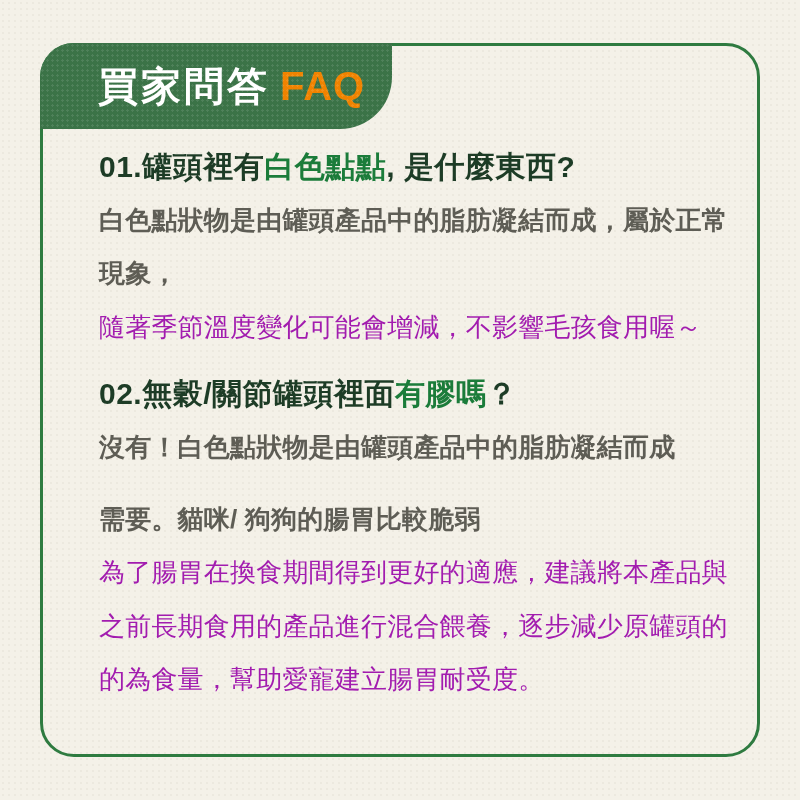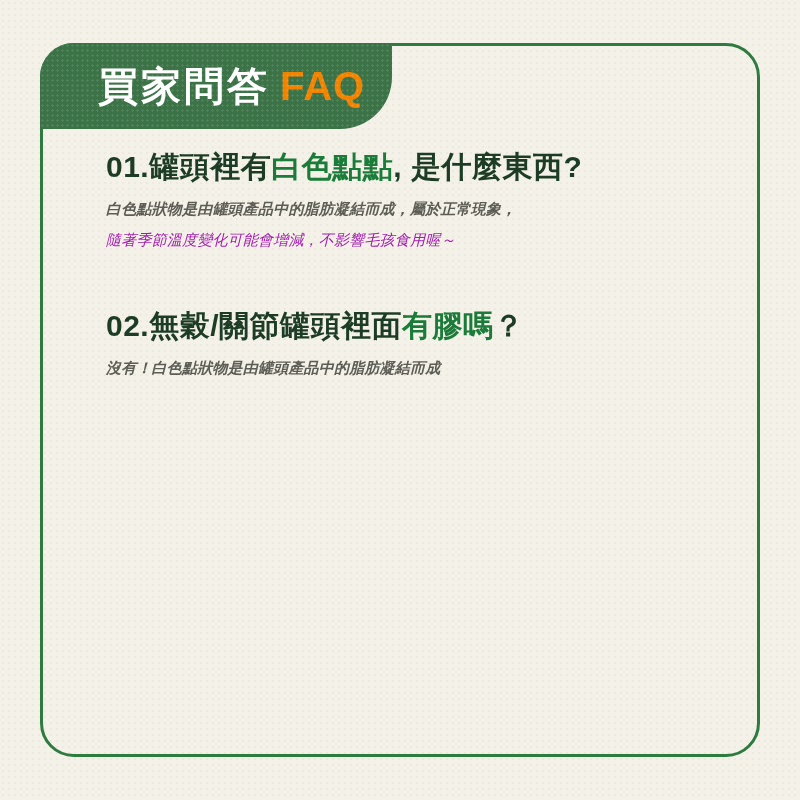--- a/index.html
+++ b/index.html
@@ -56,40 +56,39 @@
   .header .accent{
     color:#f08300;
     font-size:40px;
     font-weight:700;
     margin-left:10px;
     letter-spacing:1px;
     line-height:1;
   }
   .content{
     position:absolute;
-    left:106px;top:146px;
+    left:99px;top:146px;
     width:652px;
     z-index:1;
   }
-  .faq-item + .faq-item{ margin-top:49px; }
+  .faq-item + .faq-item{ margin-top:19px; }
   .question{
     margin:0;
     font-size:30px;
     font-weight:700;
     line-height:1.4;
     color:#1d3c26;
     letter-spacing:0.5px;
   }
   .question .hl{ color:#1b7c3a; }
   .answer{
     margin:6px 0 0 0;
-    font-size:15px;
+    font-size:26px;
     line-height:2.05;
     letter-spacing:0.2px;
-    font-style:italic;
   }
   .answer .lead{
     display:block;
     font-weight:700;
     color:#5e5d55;
   }
   .answer .body{
     display:block;
     font-weight:500;
     color:#a21caf;
@@ -117,16 +116,20 @@
     </section>
 
     <section class="faq-item">
       <h2 class="question"><span>02.</span><span>無穀/關節罐頭裡面</span><span class="hl">有膠嗎</span><span>？</span></h2>
       <p class="answer">
         <span class="lead">沒有！白色點狀物是由罐頭產品中的脂肪凝結而成</span>
       </p>
     </section>
 
     <section class="faq-item">
+      <p class="answer">
+        <span class="lead">需要。貓咪/ 狗狗的腸胃比較脆弱</span>
+        <span class="body">為了腸胃在換食期間得到更好的適應，建議將本產品與之前長期食用的產品進行混合餵養，逐步減少原罐頭的的為食量，幫助愛寵建立腸胃耐受度。</span>
+      </p>
     </section>
 
   </div>
 </div>
 
 </body></html>

